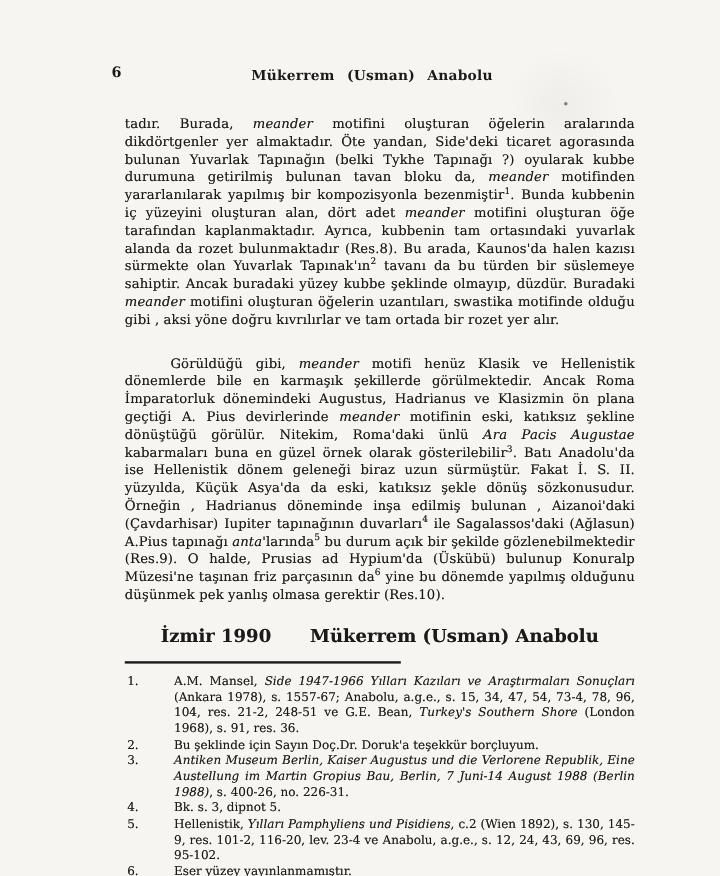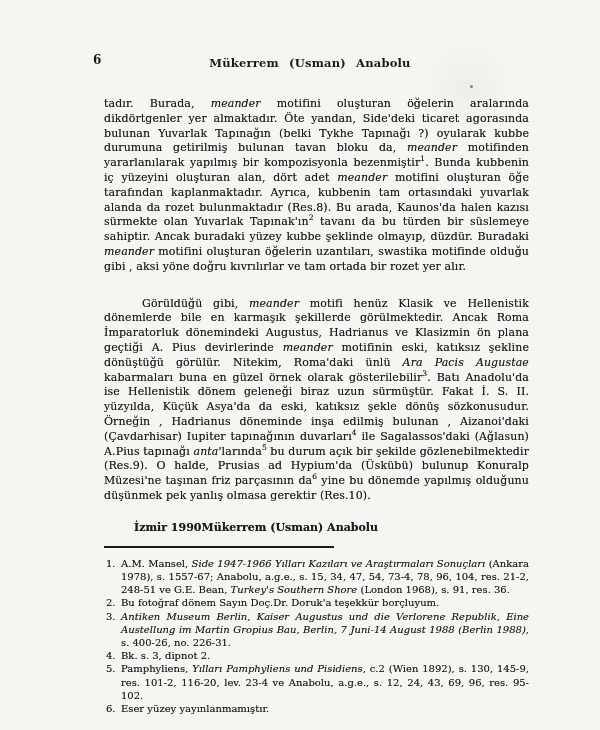--- a/index.html
+++ b/index.html
@@ -55,37 +55,38 @@
   .it{font-style:italic;}
   sup{
     font-size:7.5px;
     vertical-align:super;
     line-height:0;
   }
   .signature-row{
     margin-top:17px;
     padding:0 30px 0 30px;
     display:flex;
-    font-size:11px;font-weight:bold;
+    justify-content:space-between;
+    font-size:15px;font-weight:bold;
     text-shadow:0 0 0.4px rgba(27,26,24,0.55);
   }
   .fn-separator{
     margin-top:12px;
     width:230px;height:2px;
     background:var(--ink);
   }
   .footnotes{
     margin-top:9px;
     font-size:10px;
     line-height:13.2px;
     text-shadow:0 0 0.3px rgba(27,26,24,0.5);
   }
   .fn{display:flex;}
   .fn-num{flex:none;width:15px;padding-left:2px;}
-  .fn-body{flex:1;text-align:justify;}
+  .fn-body{flex:1;text-align:justify;margin-left:24px;}
 </style>
 </head>
 <body>
 
 <div class="page">
 
   <div class="page-number">6</div>
 
   <div class="running-header">Mükerrem (Usman) Anabolu</div>
 
@@ -106,36 +107,36 @@
 
     <div class="footnotes">
 
       <div class="fn">
         <span class="fn-num">1.</span>
         <span class="fn-body"><span>A.M. Mansel, </span><span class="it">Side 1947-1966 Yılları Kazıları ve Araştırmaları Sonuçları</span><span> (Ankara 1978), s. 1557-67; Anabolu, a.g.e., s. 15, 34, 47, 54, 73-4, 78, 96, 104, res. 21-2, 248-51 ve G.E. Bean, </span><span class="it">Turkey's Southern Shore</span><span> (London 1968), s. 91, res. 36.</span></span>
       </div>
 
       <div class="fn">
         <span class="fn-num">2.</span>
-        <span class="fn-body"><span>Bu fotoğraf dönem Sayın Doç.Dr. Doruk'a teşekkür borçluyum.</span></span>
+        <span class="fn-body"><span>Bu şeklinde için Sayın Doç.Dr. Doruk'a teşekkür borçluyum.</span></span>
       </div>
 
       <div class="fn">
         <span class="fn-num">3.</span>
         <span class="fn-body"><span class="it">Antiken Museum Berlin, Kaiser Augustus und die Verlorene Republik, Eine Austellung im Martin Gropius Bau, Berlin, 7 Juni-14 August 1988 (Berlin 1988)</span><span>, s. 400-26, no. 226-31.</span></span>
       </div>
 
       <div class="fn">
         <span class="fn-num">4.</span>
-        <span class="fn-body"><span>Bk. s. 3, dipnot 2.</span></span>
+        <span class="fn-body"><span>Bk. s. 3, dipnot 5.</span></span>
       </div>
 
       <div class="fn">
         <span class="fn-num">5.</span>
-        <span class="fn-body"><span>Pamphyliens, </span><span class="it">Yılları Pamphyliens und Pisidiens</span><span>, c.2 (Wien 1892), s. 130, 145-9, res. 101-2, 116-20, lev. 23-4 ve Anabolu, a.g.e., s. 12, 24, 43, 69, 96, res. 95-102.</span></span>
+        <span class="fn-body"><span>Hellenistik, </span><span class="it">Yılları Pamphyliens und Pisidiens</span><span>, c.2 (Wien 1892), s. 130, 145-9, res. 101-2, 116-20, lev. 23-4 ve Anabolu, a.g.e., s. 12, 24, 43, 69, 96, res. 95-102.</span></span>
       </div>
 
       <div class="fn">
         <span class="fn-num">6.</span>
         <span class="fn-body"><span>Eser yüzey yayınlanmamıştır.</span></span>
       </div>
 
     </div>
   </div>
 </div>

